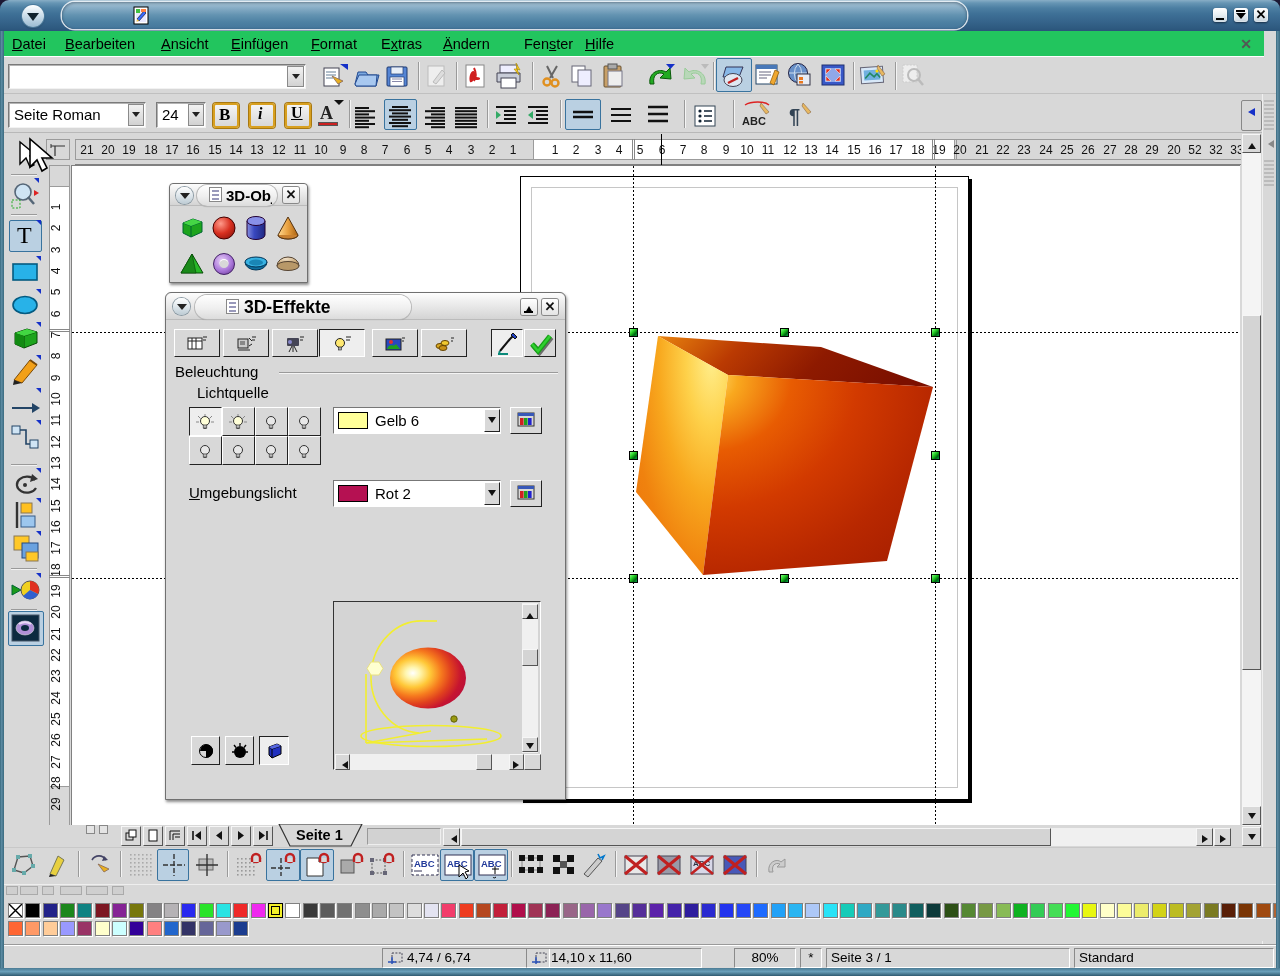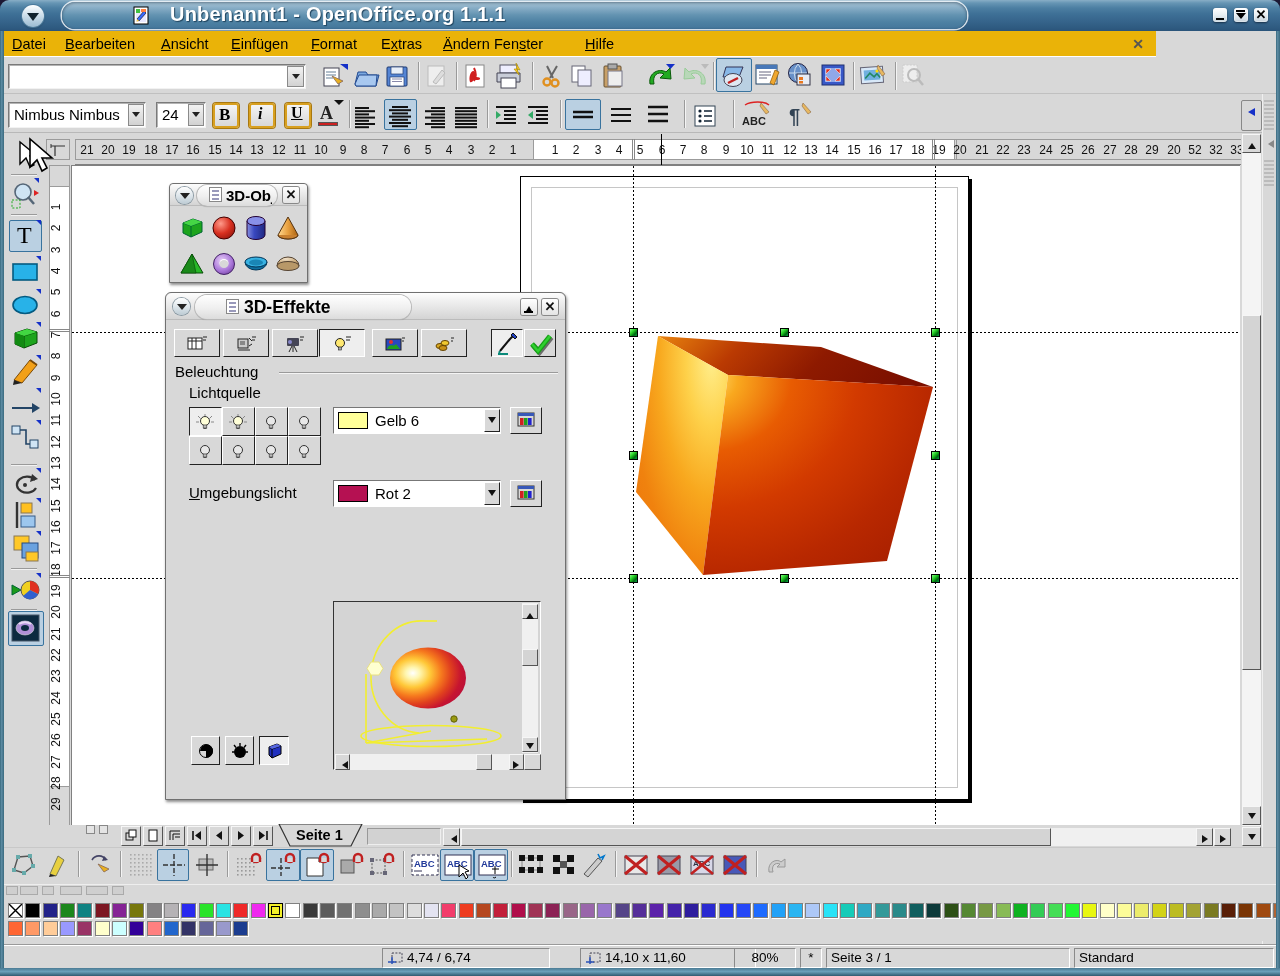--- a/index.html
+++ b/index.html
@@ -22,21 +22,21 @@
 #tmenub:after{content:"";position:absolute;left:5px;top:8px;border:6px solid transparent;border-top:8px solid #10222e;border-bottom:0}
 .winbtn{position:absolute;top:8px;width:14px;height:14px;border-radius:3px;z-index:3;
  background:linear-gradient(180deg,#ffffff,#e8eef2 50%,#c4d2dc);box-shadow:0 1px 2px rgba(0,10,20,.55),0 0 0 1px rgba(255,255,255,.35) inset;
  color:#000;font-weight:bold;font-size:13px;line-height:14px;text-align:center}
 
 .wborder{position:absolute;background:linear-gradient(90deg,#39697e,#5c8ba2 40%,#39697e);z-index:50}
 #bordL{left:0;top:31px;width:4px;height:937px}
 #bordR{right:0;top:31px;width:4px;height:937px}
 #bordB{left:0;top:968px;width:1280px;height:8px;background:linear-gradient(180deg,#4b7b94,#69a0ba 45%,#2f5a70)}
 
-#menubar{position:absolute;left:0px;top:31px;width:1156px;height:26px;background:#eab308;border-bottom:1px solid #fff;font-size:14.5px;color:#000}
+#menubar{position:absolute;left:0px;top:31px;width:1264px;height:26px;background:#22c55e;border-bottom:1px solid #fff;font-size:14.5px;color:#000}
 #menubar span.mi{position:absolute;top:5px}
 #menux{position:absolute;right:12px;top:5px;font-size:14px;color:#555;font-weight:bold}
 
 .tbar{position:absolute;background:#d8d8d8}
 #tb1{left:4px;top:58px;width:1272px;height:36px;border-bottom:1px solid #c0c0c0}
 #tb2{left:4px;top:95px;width:1272px;height:38px;border-bottom:1px solid #b8b8b8}
 .tsep{position:absolute;width:1px;background:#9a9a9a;box-shadow:1px 0 0 #f4f4f4}
 .pressed{background:#bad0e2;border:1px solid #39739e;border-radius:2px}
 .combo{position:absolute;background:#fff;border-top:1px solid #7a7a7a;border-left:1px solid #7a7a7a;border-bottom:1px solid #f2f2f2;border-right:1px solid #f2f2f2;box-shadow:inset 1px 1px 0 #b4b4b4}
 .combobtn{position:absolute;background:linear-gradient(180deg,#f2f2f2,#d2d2d2);border:1px solid #8a8a8a;text-align:center;color:#000}
@@ -99,35 +99,34 @@
 <div id="titlepill"></div>
 <div id="tmenub"></div>
 <svg id="titleicon" width="18" height="20">
       <rect x="1" y="1" width="14" height="17" fill="#fff" stroke="#000"></rect>
       <rect x="3" y="3" width="10" height="13" fill="#e8e8ff"></rect>
       <path d="M4 13 L11 5 L13 7 L6 15 Z" fill="#3a6aff" stroke="#000" stroke-width="0.6"></path>
       <path d="M4 13 L6 15 L3.5 15.8 Z" fill="#ffd040"></path>
       <rect x="3" y="3" width="4" height="4" fill="#40c040"></rect>
       <rect x="8" y="3" width="5" height="3" fill="#ff8040"></rect>
     </svg>
-<div id="titletext">Unbenannt1 - OpenOffice.org 1.1.1</div>
 <div class="winbtn" style="left:1213px">
       <span style="position:absolute;left:3px;bottom:2px;width:8px;height:2.5px;background:#000"></span>
     </div>
 <div class="winbtn" style="left:1234px"><span style="display:inline-block;width:0;height:0;border:5px solid transparent;border-top:6px solid #000;margin-top:5px"></span><span style="position:absolute;left:2px;top:2px;width:9px;height:2px;background:#000"></span></div>
 <div class="winbtn" style="left:1254px">✕</div>
 <div id="menubar">
 <span class="mi" style="left:12px"><u>D</u>atei</span>
 <span class="mi" style="left:65px"><u>B</u>earbeiten</span>
 <span class="mi" style="left:161px"><u>A</u>nsicht</span>
 <span class="mi" style="left:231px"><u>E</u>infügen</span>
 <span class="mi" style="left:311px"><u>F</u>ormat</span>
 <span class="mi" style="left:381px">E<u>x</u>tras</span>
 <span class="mi" style="left:443px"><u>Ä</u>ndern</span>
-<span class="mi" style="left:494px">Fen<u>s</u>ter</span>
+<span class="mi" style="left:524px">Fen<u>s</u>ter</span>
 <span class="mi" style="left:585px"><u>H</u>ilfe</span>
 <span id="menux">✕</span>
 </div>
 <div id="tb1" class="tbar">
 <div class="combo" style="left:4px;top:6px;width:298px;height:25px"></div>
 <div class="combobtn" style="left:283px;top:8px;width:17px;height:21px"><span class="cbarrow" style="margin-top:7px"></span></div>
 <div class="abs" style="left:-4px;top:-58px">
         <svg class="abs" style="left:320px;top:62px" width="30" height="28">
           <rect x="4" y="6" width="15" height="18" fill="#fff" stroke="#445"></rect>
           <path d="M6 10 h10 M6 13 h10 M6 16 h7" stroke="#9ab" stroke-width="1.4"></path>
@@ -220,21 +219,21 @@
       </div>
 <div class="tsep" style="left:414px;top:4px;height:28px"></div>
 <div class="tsep" style="left:452px;top:4px;height:28px"></div>
 <div class="tsep" style="left:528px;top:4px;height:28px"></div>
 <div class="tsep" style="left:709px;top:4px;height:28px"></div>
 <div class="tsep" style="left:849px;top:4px;height:28px"></div>
 <div class="tsep" style="left:891px;top:4px;height:28px"></div>
 </div>
 <div id="tb2" class="tbar">
 <div class="combo" style="left:4px;top:7px;width:138px;height:26px"></div>
-<span class="abs" style="left:10px;top:11px;font-size:15px">Nimbus Nimbus</span>
+<span class="abs" style="left:10px;top:11px;font-size:15px">Seite Roman</span>
 <div class="combobtn" style="left:124px;top:9px;width:16px;height:22px"><span class="cbarrow" style="margin-top:7px"></span></div>
 <div class="combo" style="left:152px;top:7px;width:50px;height:26px"></div>
 <span class="abs" style="left:158px;top:11px;font-size:15px">24</span>
 <div class="combobtn" style="left:184px;top:9px;width:16px;height:22px"><span class="cbarrow" style="margin-top:7px"></span></div>
 <div class="abs" style="left:-4px;top:-95px">
         <div class="abs" style="left:213px;top:103px;width:26px;height:25px;border:2px solid #d8a020;border-radius:3px;background:linear-gradient(180deg,#f4f4f4,#d8d8d8);box-shadow:0 0 0 1px #a87810"></div>
         <span class="abs" style="left:219px;top:105px;font-weight:bold;font-size:17px;font-family:'Liberation Serif',serif">B</span>
         <div class="abs" style="left:249px;top:103px;width:26px;height:25px;border:2px solid #d8a020;border-radius:3px;background:linear-gradient(180deg,#f4f4f4,#d8d8d8);box-shadow:0 0 0 1px #a87810"></div>
         <span class="abs" style="left:258px;top:105px;font-weight:bold;font-style:italic;font-size:16px;font-family:'Liberation Serif',serif">i</span>
         <div class="abs" style="left:285px;top:103px;width:26px;height:25px;border:2px solid #d8a020;border-radius:3px;background:linear-gradient(180deg,#f4f4f4,#d8d8d8);box-shadow:0 0 0 1px #a87810"></div>
@@ -699,21 +698,21 @@
         <path d="M2 22 h10" stroke="#0a8a7a" stroke-width="2"></path>
       </svg>
       <div class="dbtn" style="left:358px;top:36px;width:32px;height:28px"></div>
       <svg class="abs" style="left:362px;top:39px" width="26" height="24">
         <path d="M4 12 L10 19 L22 4" stroke="#000" stroke-width="5" fill="none" opacity="0.5" transform="translate(1.5 1.5)"></path>
         <path d="M4 12 L10 19 L22 4" stroke="#18a018" stroke-width="5" fill="none"></path>
         <path d="M4 12 L10 19 L22 4" stroke="#30d030" stroke-width="2.4" fill="none"></path>
       </svg>
       <span class="abs" style="left:9px;top:70px;font-size:15px">Beleuchtung</span>
       <div class="abs" style="left:113px;top:79px;width:279px;height:2px;border-top:1px solid #9a9a9a;border-bottom:1px solid #f4f4f4"></div>
-      <span class="abs" style="left:23px;top:91px;font-size:15px">Lichtquelle</span>
+      <span class="abs" style="left:31px;top:91px;font-size:15px">Lichtquelle</span>
       <div class="dbtn-p" style="left:23px;top:114px;width:33px;height:29px"></div>
       <svg class="abs" style="left:29px;top:119px" width="20" height="20">
         <path d="M10 2 v3 M3 4 l2.5 2.5 M17 4 l-2.5 2.5 M1 10 h3 M16 10 h3" stroke="#888" stroke-width="1"></path>
         <circle cx="10" cy="9" r="4.5" fill="#ffffd8" stroke="#333"></circle>
         <rect x="8.2" y="13" width="3.6" height="3" fill="#bbb" stroke="#333" stroke-width="0.6"></rect>
         <path d="M8.5 16.5 h3" stroke="#333" stroke-width="0.8"></path>
       </svg>
       <div class="dbtn" style="left:56px;top:114px;width:33px;height:29px"></div>
       <svg class="abs" style="left:62px;top:119px" width="20" height="20">
         <path d="M10 2 v3 M3 4 l2.5 2.5 M17 4 l-2.5 2.5 M1 10 h3 M16 10 h3" stroke="#888" stroke-width="1"></path>
@@ -1167,21 +1166,21 @@
     <div class="sw" style="left:164px;top:921px;background:#2266cc"></div>
     <div class="sw" style="left:181px;top:921px;background:#333366"></div>
     <div class="sw" style="left:199px;top:921px;background:#666699"></div>
     <div class="sw" style="left:216px;top:921px;background:#9999cc"></div>
     <div class="sw" style="left:233px;top:921px;background:#1c3d8f"></div>
 <div id="statusbar">
 <div class="sfield" style="left:378px;width:168px;text-align:left"><svg width="17" height="14" style="display:inline-block;vertical-align:-2px;margin-right:3px">
           <rect x="5" y="3" width="10" height="9" fill="none" stroke="#445" stroke-dasharray="2 1.4"></rect>
           <path d="M1 12 H9 M5 7 V14" stroke="#2a52b8" stroke-width="1.5"></path>
         </svg>4,74 / 6,74</div>
-<div class="sfield" style="left:576px;width:176px;text-align:left"><svg width="17" height="14" style="display:inline-block;vertical-align:-2px;margin-right:3px">
+<div class="sfield" style="left:522px;width:176px;text-align:left"><svg width="17" height="14" style="display:inline-block;vertical-align:-2px;margin-right:3px">
           <rect x="5" y="3" width="10" height="9" fill="none" stroke="#445" stroke-dasharray="2 1.4"></rect>
           <path d="M1 12 H9 M5 7 V14" stroke="#2a52b8" stroke-width="1.5"></path>
         </svg>14,10 x 11,60</div>
 <div class="sfield" style="left:730px;width:62px;text-align:center">80%</div>
 <div class="sfield" style="left:796px;width:22px;text-align:center">*</div>
 <div class="sfield" style="left:822px;width:244px;text-align:left">Seite 3 / 1</div>
 <div class="sfield" style="left:1070px;width:200px;text-align:left">Standard</div>
 </div>
 <div id="bordL" class="wborder"></div>
     <div id="bordR" class="wborder"></div>

